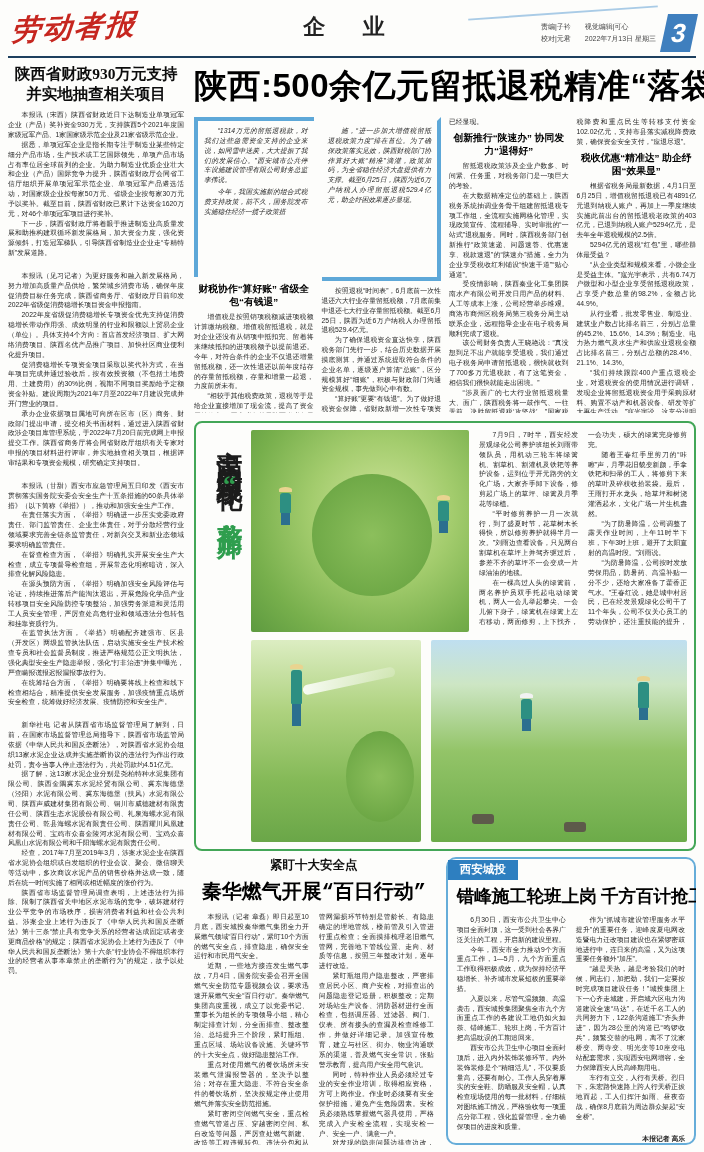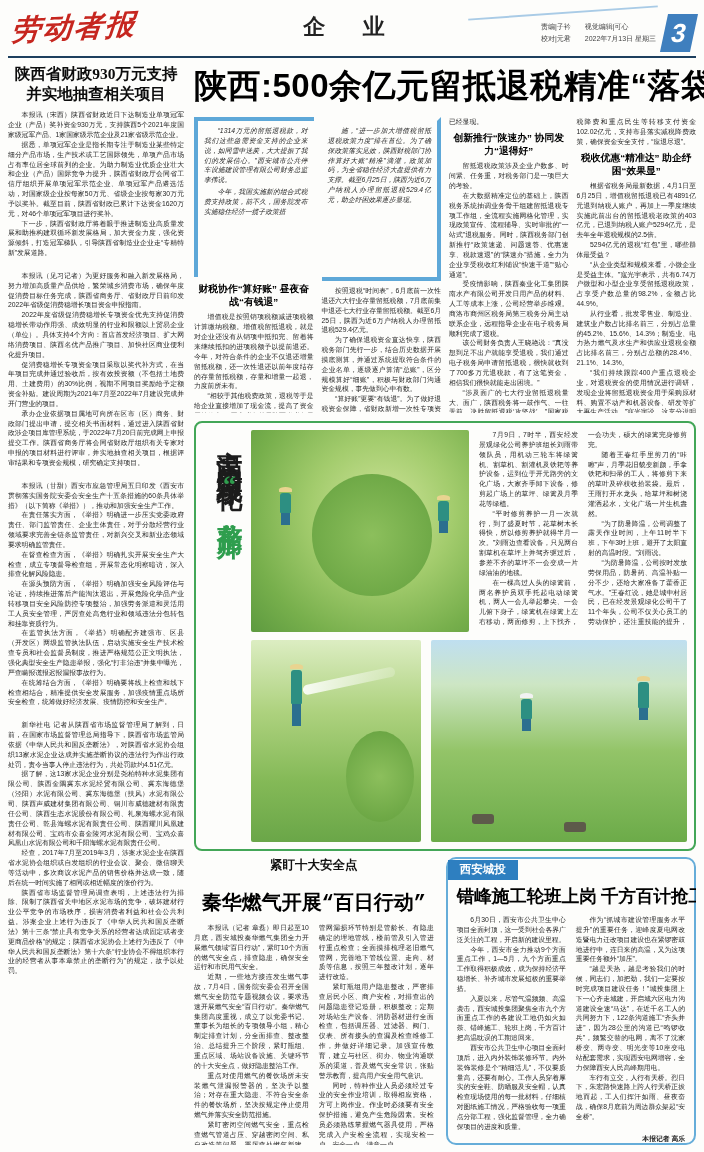--- a/index.html
+++ b/index.html
@@ -59,21 +59,21 @@
         transform:rotate(-12deg);border-radius:6px;}
   .bush{position:absolute;border-radius:50%;background:radial-gradient(circle,#8cbf5c,#63a03e);}
   .worker{position:absolute;width:16px;text-align:center;}
   .hat{width:13px;height:5px;background:#e9d490;border-radius:50% 50% 10% 10%;margin:0 auto;}
   .torso{width:11px;height:20px;background:#2d8f82;border-radius:3px 3px 1px 1px;margin:1px auto 0;}
   .legs{width:9px;height:12px;background:#2b6f8f;margin:0 auto;}
   .mower{position:absolute;width:22px;height:10px;background:#5d5a4a;border-radius:3px;bottom:18px;}
   
   .bottom-row{display:flex;gap:12px;height:288px;overflow:hidden;}
   .gas{flex:1.05;min-width:0;}
-  .gas-kicker{text-align:center;font-weight:bold;font-size:12.5px;font-family:"Liberation Serif",serif;margin:0 0 15px;color:#111;}
+  .gas-kicker{text-align:center;font-weight:bold;font-size:12.5px;font-family:"Liberation Serif",serif;margin:0 0 4px;color:#111;}
   .gas-title{text-align:center;font-weight:900;font-size:20px;font-family:Liberation Mono, monospace;margin:0 0 7px;color:#000;}
   .twocol{column-count:2;column-gap:10px;font-size:6.8px;line-height:1.44;text-align:justify;}
   .twocol p{text-indent:2em;margin:0;}
   .chengtou{flex:1;min-width:0;border:2px solid #66add9;border-radius:10px;padding:0 9px 3px;position:relative;}
   .ct-label{display:inline-block;background:#2e7fc0;color:#fff;font-weight:bold;font-size:11.5px;
         padding:2px 12px 3px;margin:0 0 4px -9px;}
   .ct-title{text-align:center;font-weight:900;font-size:17.5px;font-family:"Liberation Serif",serif;margin:0 0 7px;color:#000;white-space:nowrap;}
   .ct-byline{text-align:right;font-weight:bold;font-size:6.8px;margin-top:2px;}
 </style>
 </head>
@@ -138,21 +138,21 @@
 
     <div class="right-col">
       <div class="headline">陕西:500余亿元留抵退税精准“落袋”</div>
 
       <div class="main-body">
         <div class="mcol">
           <div class="lead lead-l">
               <p class="para">“1314万元的留抵退税款，对我们这些急需资金支持的企业来说，如同雪中送炭，大大提振了我们的发展信心。”西安城市公共停车设施建设管理有限公司财务总监李伟说。</p>
               <p class="para">今年，我国实施新的组合式税费支持政策，前不久，国务院发布实施稳住经济一揽子政策措</p>
             </div>
-          <div class="subhead">财税协作“算好账” 昼夜奋战“有钱退”</div>
+          <div class="subhead">财税协作“算好账” 省级全包“有钱退”</div>
           <div>
               <p class="para">增值税是按照销项税额减进项税额计算缴纳税额。增值税留抵退税，就是对企业还没有从销项中抵扣完、留着将来继续抵扣的进项税额予以提前退还。今年，对符合条件的企业不仅退还增量留抵税额，还一次性退还以前年度结存的存量留抵税额，存量和增量一起退，力度前所未有。</p>
               <p class="para">“相较于其他税费政策，退税等于是给企业直接增加了现金流，提高了资金周转效率。”国家税务总局陕西省税务局总会计师寇光宇说，尤其是对中小微企业来说，一次性退还增量和存量留抵税额极大缓解了资金周转压力。</p>
             </div>
         </div>
         <div class="mcol">
           <div class="lead lead-r">
               <p class="para">施，“进一步加大增值税留抵退税政策力度”排在首位。为了确保政策落实见效，陕西财税部门协作算好大账“精准”滴灌，政策加码，为全省稳住经济大盘提供有力支撑。截至6月25日，陕西为近6万户纳税人办理留抵退税529.4亿元，助企纾困效果逐步显现。</p>
             </div>
           <div>

